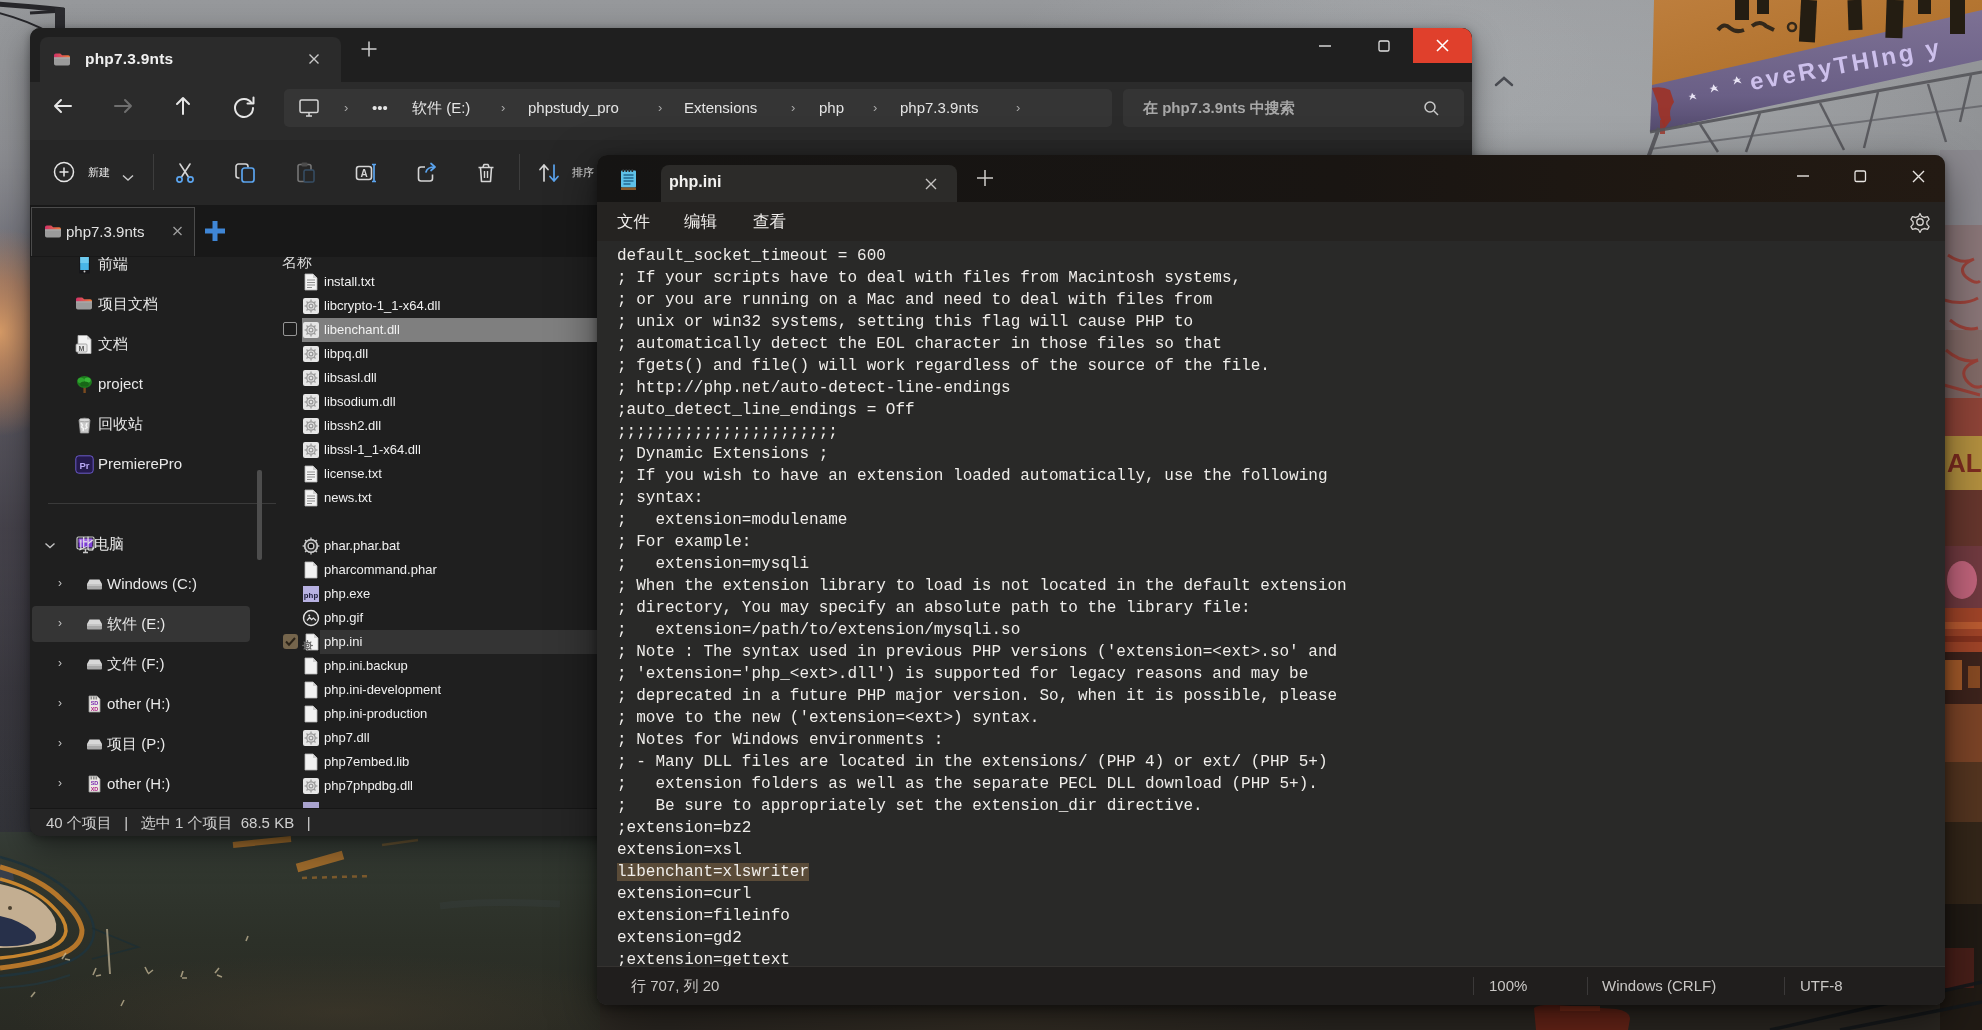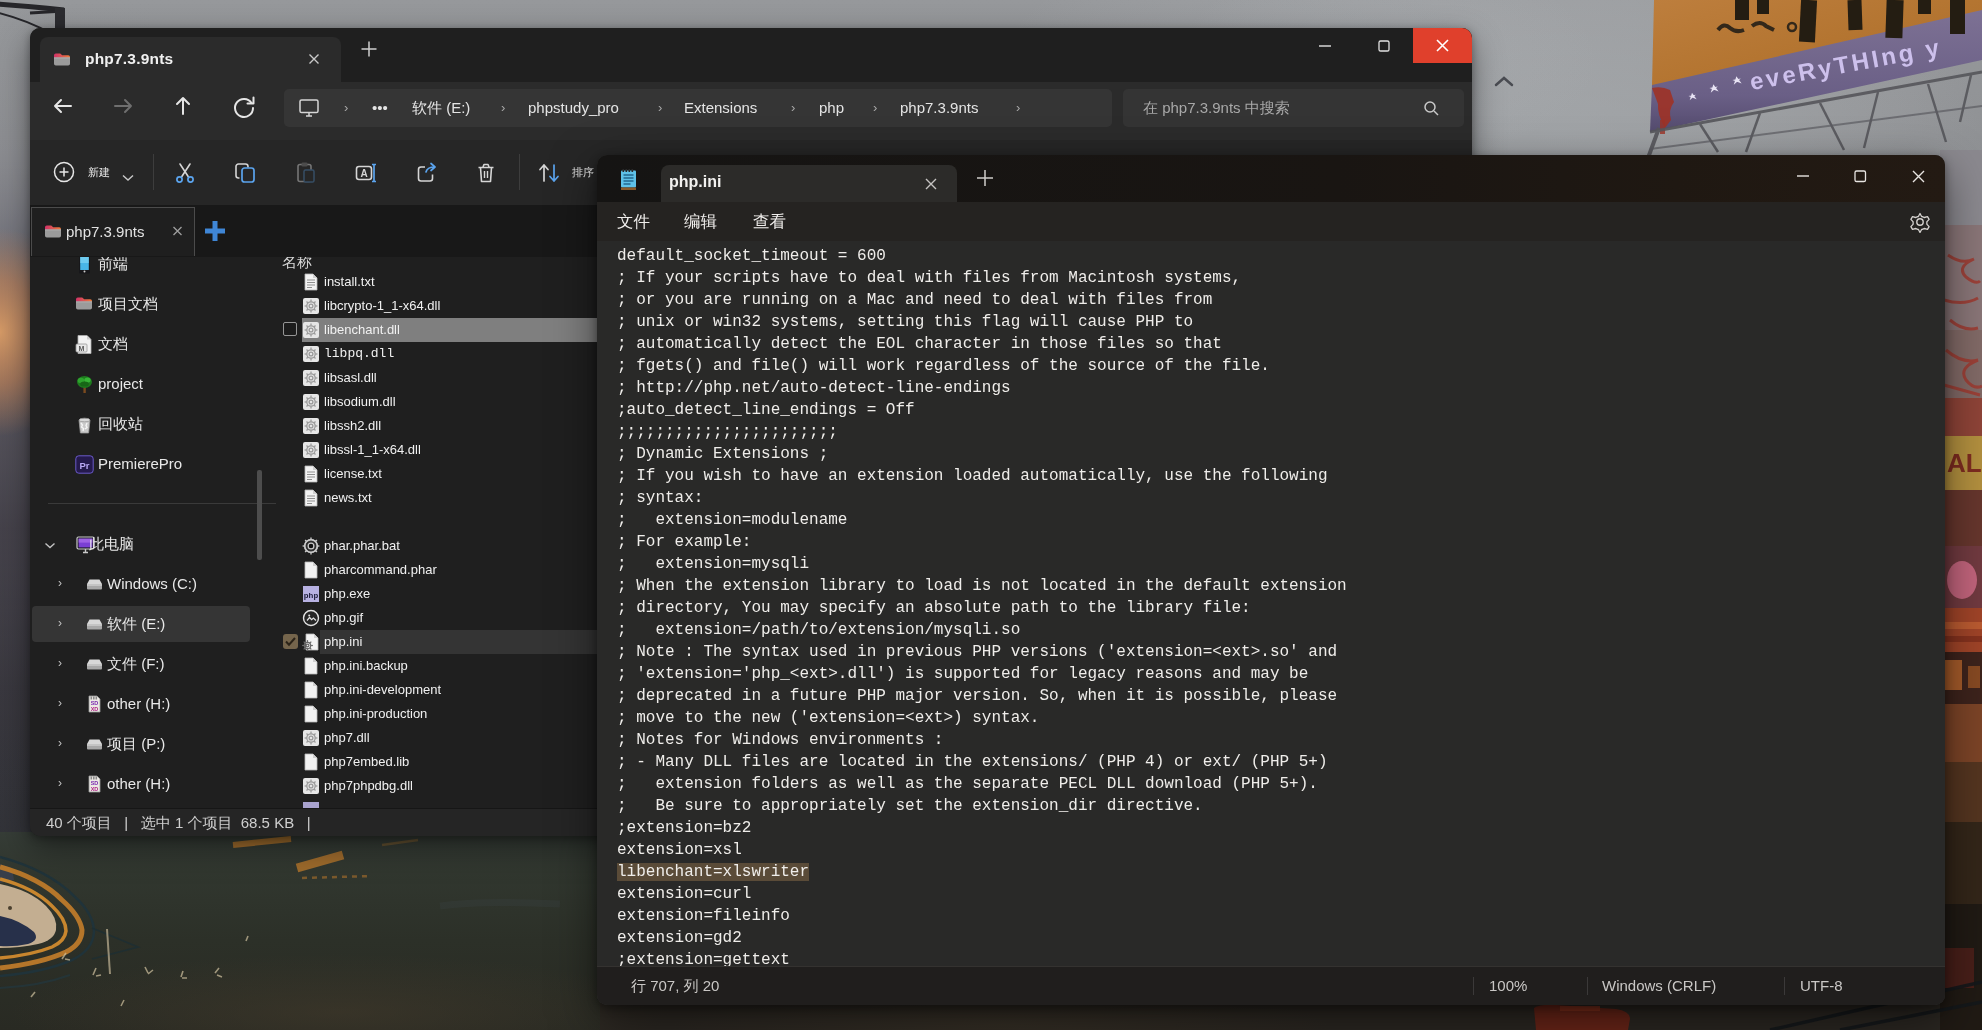--- a/index.html
+++ b/index.html
@@ -26,21 +26,21 @@
   #exp .capmax{left:1331px;width:46px;}
   #exp .capclose{left:1383px;width:59px;height:35px;background:#e0402c;border-radius:0 10px 0 0;}
   
   #exp .addr{position:absolute;left:0;top:54px;width:100%;height:58px;background:#2b2b2b;}
   .navic{position:absolute;top:8px;width:40px;height:40px;}
   .crumb{position:absolute;left:254px;top:7px;width:828px;height:38px;
          background:#353535;border-radius:5px;}
   .crumb .bi{position:absolute;top:0;height:38px;line-height:38px;font-size:15px;color:#e4e4e4;white-space:nowrap;}
   .crumb .bc{position:absolute;top:0;height:38px;line-height:38px;font-size:13px;color:#a9a9a9;}
   .search{position:absolute;left:1093px;top:7px;width:341px;height:38px;
-          background:#343434;border-radius:5px;}
+          background:#343434;border-radius:5px;font-weight:bold;}
   .search .stxt{position:absolute;left:20px;top:0;height:38px;line-height:38px;
           font-size:15px;color:#a8a8a8;}
   
   #exp .tools{position:absolute;left:0;top:112px;width:100%;height:65px;background:#262626;}
   .tsep{position:absolute;top:14px;width:1px;height:36px;background:#3d3d3d;}
   .ttxt{position:absolute;top:0;height:65px;line-height:65px;font-size:11px;color:#e8e8e8;}
   
   #exp .tabrow2{position:absolute;left:0;top:177px;width:100%;height:52px;background:#181818;}
   #exp .tab2{position:absolute;left:1px;top:2px;width:164px;height:49px;background:#1f1f1f;
        border:1px solid #4b4b4b;border-bottom:none;box-sizing:border-box;}
@@ -468,21 +468,21 @@
   <div class="trow" style="top:269px;">
    <div class="chev" style="left:14px;top:13px;"><svg width="12" height="8">
             <path d="M1.5,1.5 l4.5,4 4.5,-4" stroke="#c2c2c2" stroke-width="1.4" fill="none"></path>
           </svg></div>
    <div class="ticon" style="left:46px;"><svg width="19" height="19" viewBox="0 0 19 19">
             <rect x="1" y="2" width="17" height="12" rx="1.4" fill="#1a1a1e" stroke="#c9c9c9" stroke-width="1.2"></rect>
             <rect x="2.6" y="3.6" width="13.8" height="8.8" fill="#7a3fd4"></rect>
             <rect x="2.6" y="3.6" width="13.8" height="4" fill="#a86ae8" opacity="0.8"></rect>
             <path d="M7,17.5 h5 M9.5,14 v3.5" stroke="#c9c9c9" stroke-width="1.4"></path>
           </svg></div>
-   <div class="tlabel" style="left:59px;">此电脑</div>
+   <div class="tlabel" style="left:49px;">此电脑</div>
   </div>
   <div class="trow" style="top:309px;left:2px;width:218px;">
    <div class="chev" style="left:26px;">›</div>
    <div class="ticon" style="left:53px;"><svg width="19" height="19" viewBox="0 0 19 19">
             <path d="M2,9 l2.5,-4.5 h10 L17,9 z" fill="#d8d8d8"></path>
             <rect x="2" y="9" width="15" height="5.5" rx="1" fill="#a8a8a8"></rect>
             <rect x="2" y="9" width="15" height="2" fill="#c4c4c4"></rect>
           </svg></div>
    <div class="tlabel" style="left:75px;">Windows (C:)</div>
   </div>
@@ -582,21 +582,21 @@
               <path d="M6.0,12.0 L4.5,13.5"></path>
               <path d="M4.8,9.0 L2.6,9.0"></path>
               <path d="M6.0,6.0 L4.5,4.5"></path>
               <path d="M9.0,4.8 L9.0,2.6"></path>
               <path d="M12.0,6.0 L13.5,4.5"></path>
               <circle cx="9" cy="9" r="1.9"></circle>
             </g>
           </svg></div>
    <div class="flabel">libenchant.dll</div>
   </div>
-  <div class="frow" style="top:85px;left:0;width:600px;font-family:Liberation Mono, monospace;">
+  <div class="frow" style="top:85px;left:0;width:600px;">
    <div class="ficon"><svg width="18" height="18" viewBox="0 0 18 18">
             <rect x="1" y="1" width="16" height="16" rx="2" fill="#e6e6e6"></rect>
             <g stroke="#9a9a9a" stroke-width="1.3" fill="none">
               <circle cx="9" cy="9" r="4.2"></circle>
               <path d="M13.2,9.0 L15.4,9.0"></path>
               <path d="M12.0,12.0 L13.5,13.5"></path>
               <path d="M9.0,13.2 L9.0,15.4"></path>
               <path d="M6.0,12.0 L4.5,13.5"></path>
               <path d="M4.8,9.0 L2.6,9.0"></path>
               <path d="M6.0,6.0 L4.5,4.5"></path>

